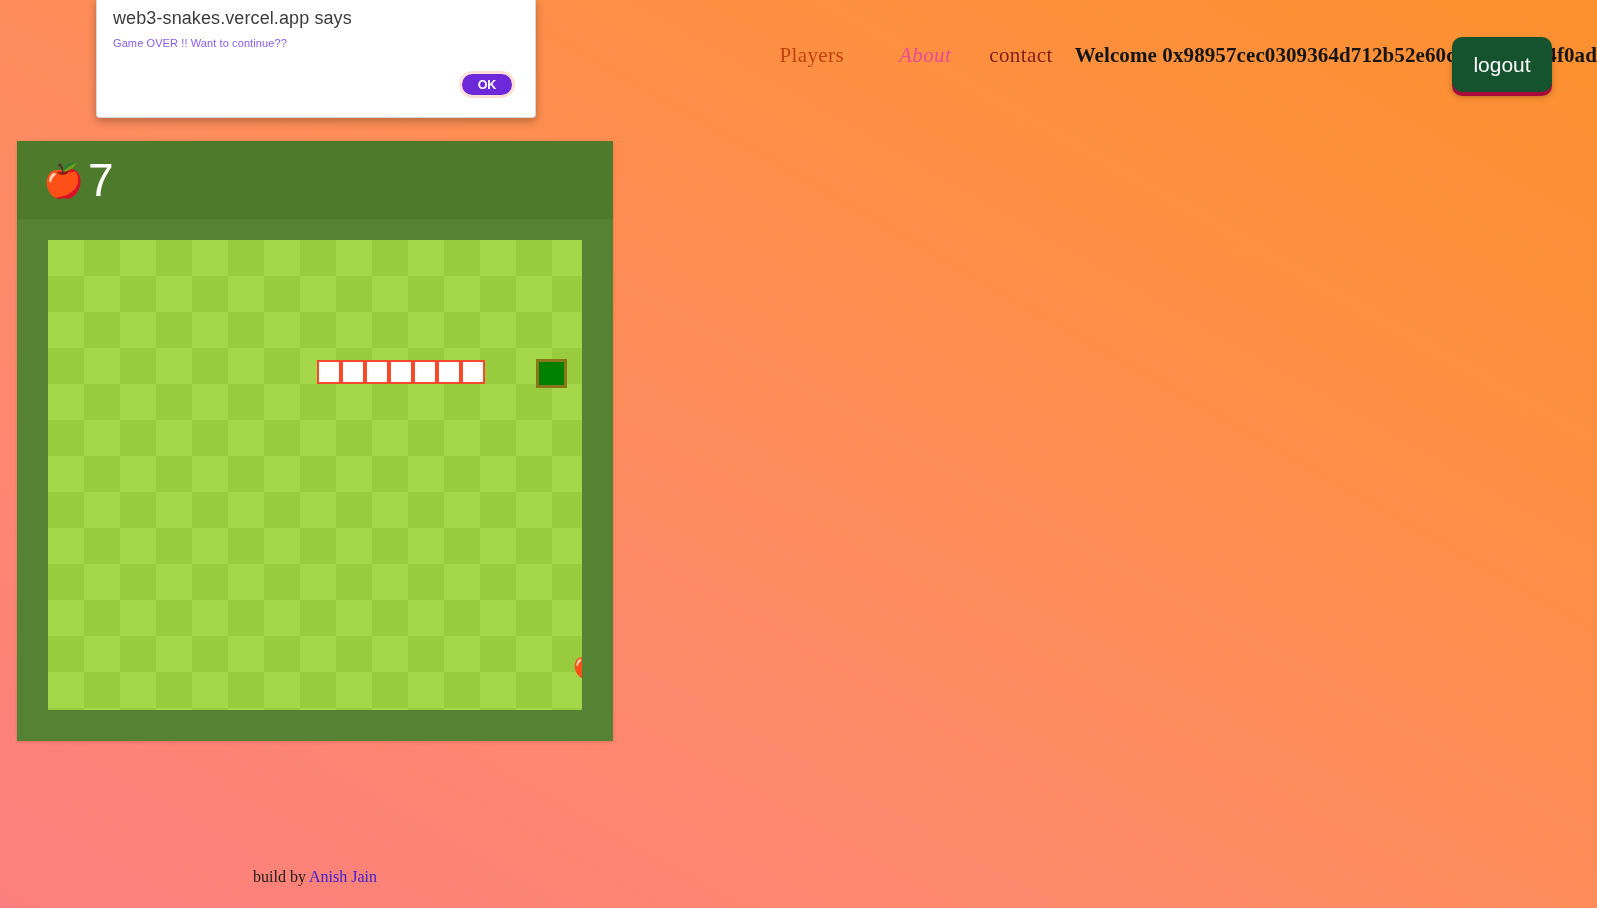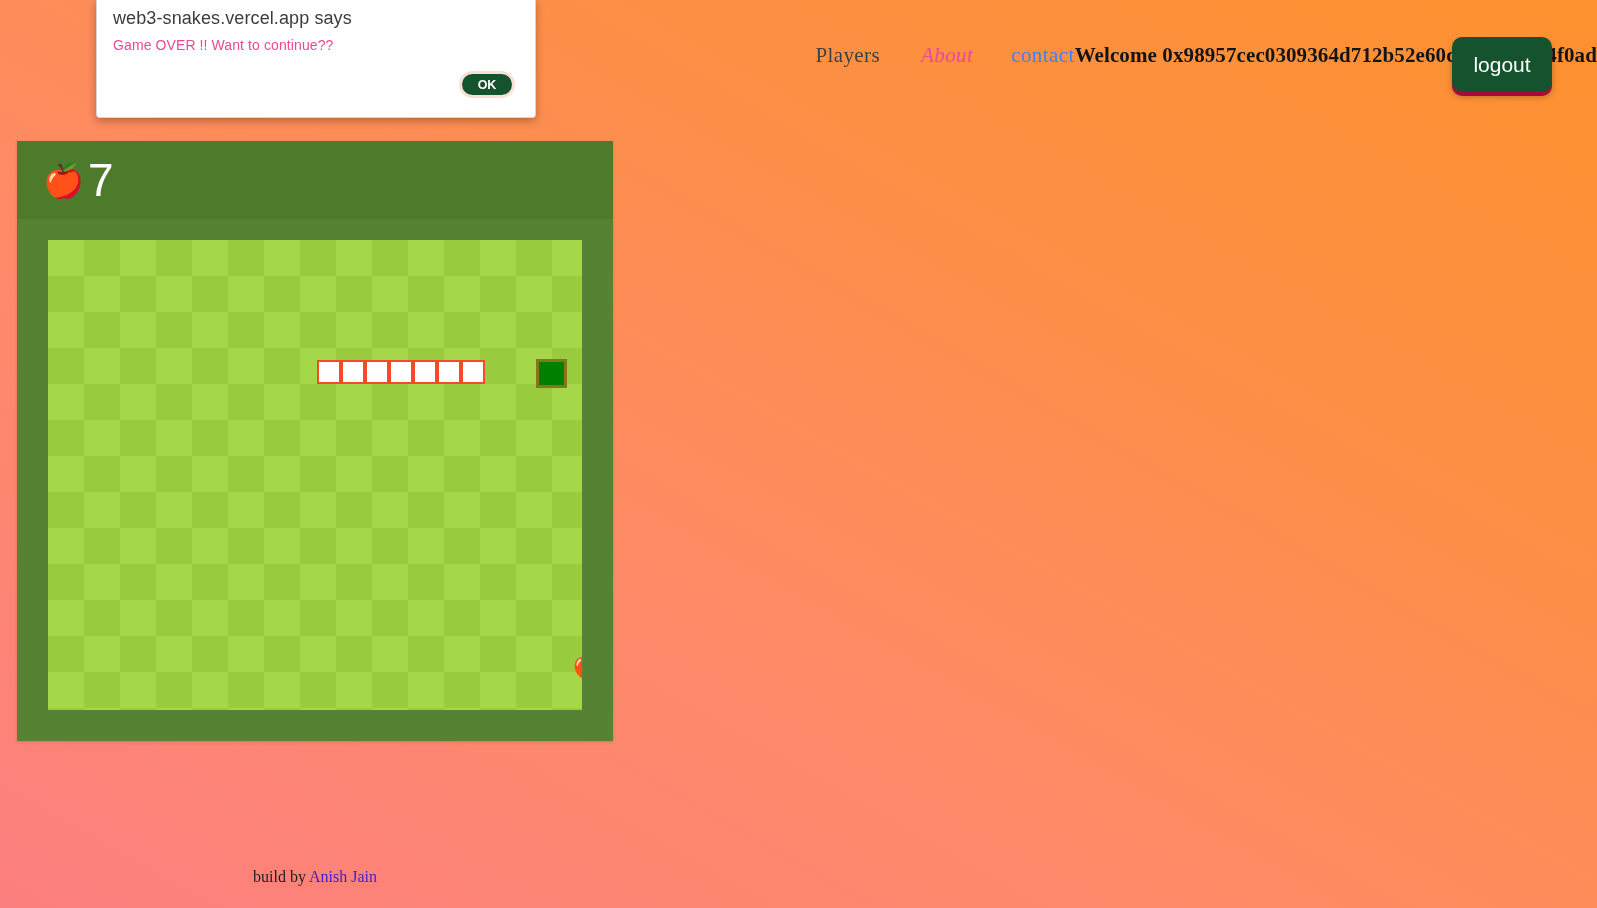--- a/index.html
+++ b/index.html
@@ -33,23 +33,23 @@
     align-items: center;
     gap: 0px;
   }
   .nav-link {
     font-family: "Liberation Serif", serif;
     font-size: 21px;
     text-decoration: none;
     letter-spacing: 0.4px;
     padding: 0 0;
   }
-  .nav-link.players { color: #404040; margin-right: 41px; }
+  .nav-link.players { color: #c2410c; margin-right: 55px; }
   .nav-link.about { color: #ec4899; margin-right: 38px; font-style: italic; }
-  .nav-link.contact { color: #3b82f6; }
+  .nav-link.contact { color: #7f1d1d; margin-right: 22px; }
   .welcome {
     font-family: "Liberation Serif", serif;
     font-weight: bold;
     font-size: 21px;
     color: #151515;
     white-space: nowrap;
     letter-spacing: 0.1px;
   }
   .logout-btn {
     position: absolute;
@@ -179,31 +179,31 @@
     left: 16px;
     top: 9px;
     font-size: 18px;
     color: #3c3c3c;
     letter-spacing: 0.1px;
   }
   .dialog-message {
     position: absolute;
     left: 16px;
     top: 38px;
-    font-size: 14px;
-    color: #ec4899;
+    font-size: 11px;
+    color: #8b5cf6;
     letter-spacing: 0.1px;
   }
   .dialog-ok {
     position: absolute;
     left: 362px;
     top: 72px;
     width: 56px;
     height: 27px;
-    background: #14532d;
+    background: #6d28d9;
     color: #ffffff;
     font-size: 12.5px;
     font-weight: bold;
     border: 3px solid #fbdfd4;
     border-radius: 16px;
     cursor: pointer;
     display: flex;
     align-items: center;
     justify-content: center;
     padding: 0;

